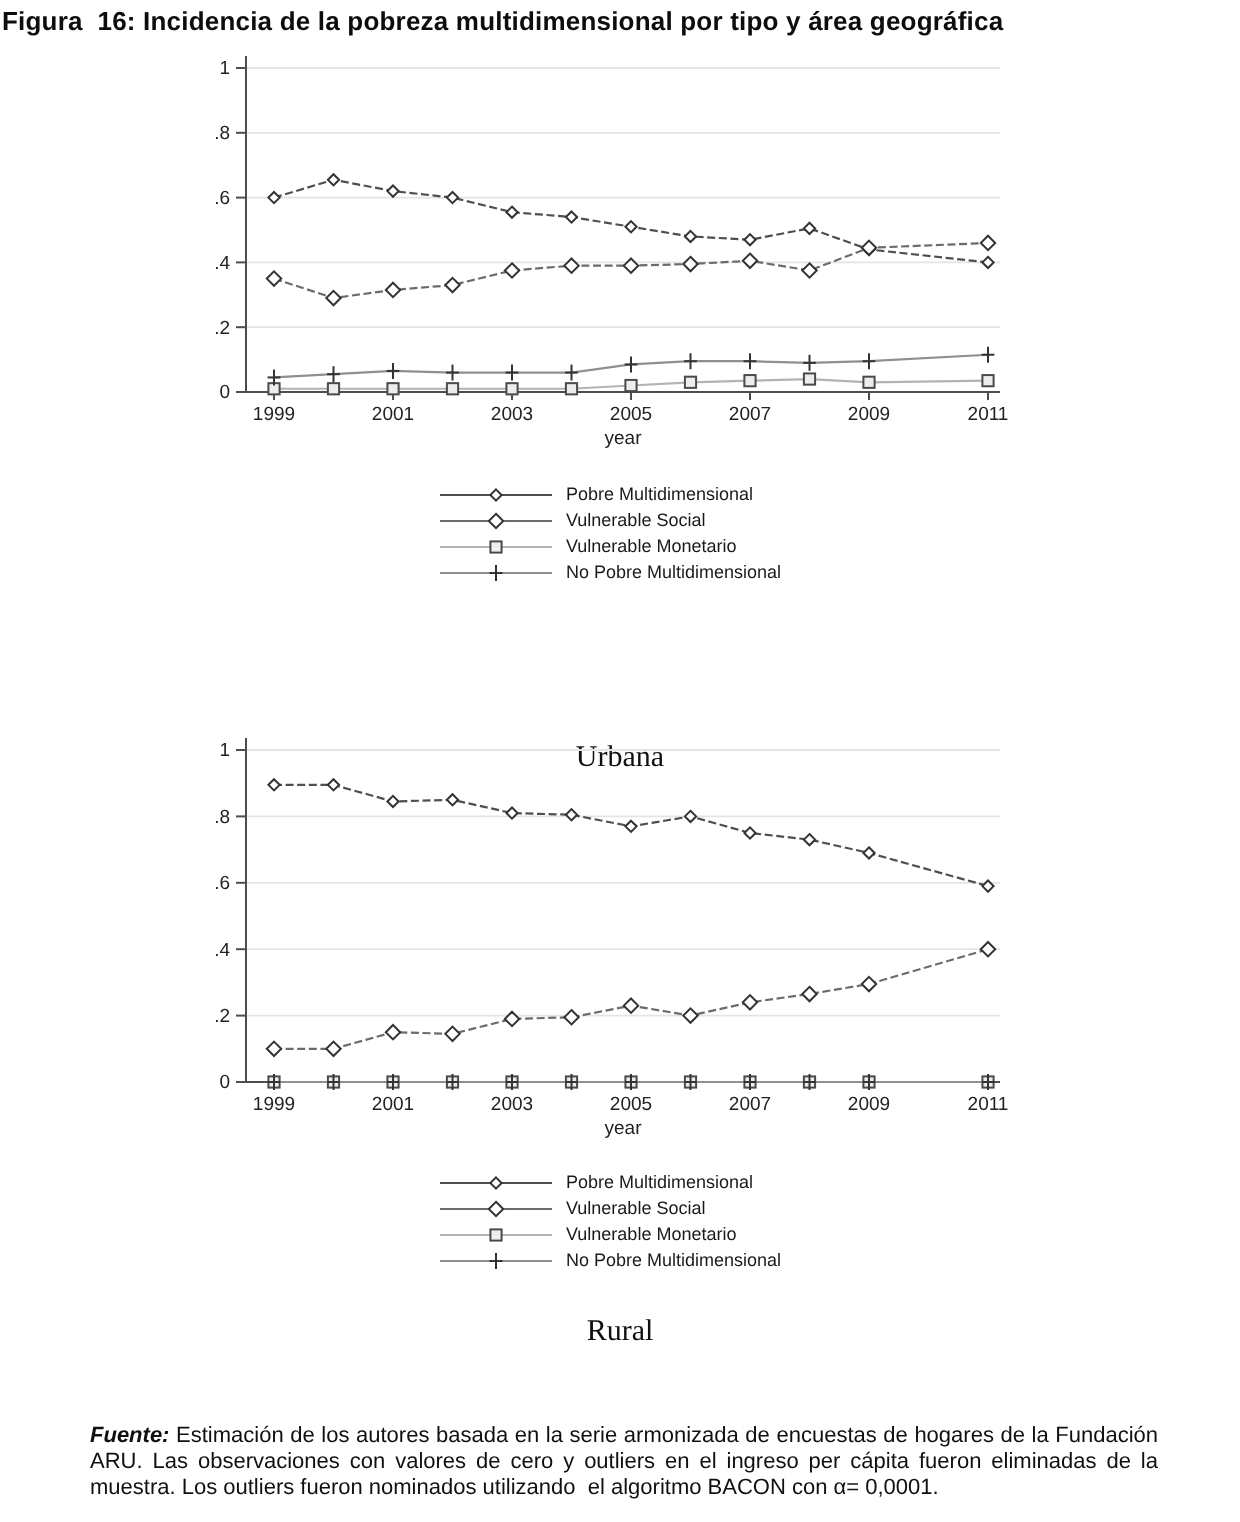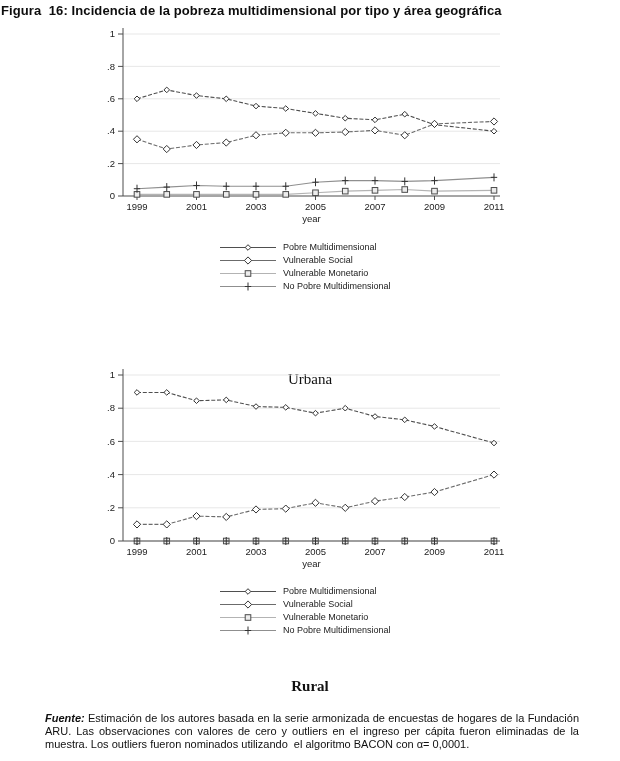--- a/index.html
+++ b/index.html
@@ -12,21 +12,21 @@
   #chart-1{top:362px;}
   .chart-svg text{font-family:"Liberation Sans",sans-serif;font-size:9.5px;fill:#222;}
   .legend{position:absolute;left:220px;display:flex;flex-direction:column;}
   #legend-0{top:242px;}
   #legend-1{top:586px;}
   .legend-row{display:flex;align-items:flex-start;height:13px;}
   .legend-label{font-size:9px;color:#1a1a1a;margin-left:7px;white-space:nowrap;}
   .caption{position:absolute;left:0;width:620px;text-align:center;
            font-family:"Liberation Serif",serif;font-size:15px;color:#111;}
   #caption-0{top:323px;margin-top:48px;}
-  #caption-1{top:678px;font-weight:bold;}
+  #caption-1{top:658px;}
   .footer{position:absolute;top:701px;left:45px;width:534px;font-size:11px;line-height:13px;
           text-align:justify;white-space:pre-wrap;color:#101010;}
   .footer .b{font-weight:bold;font-style:italic;}
   .footer .i{}
 </style>
 </head>
 <body>
 
 <div class="page">
 

